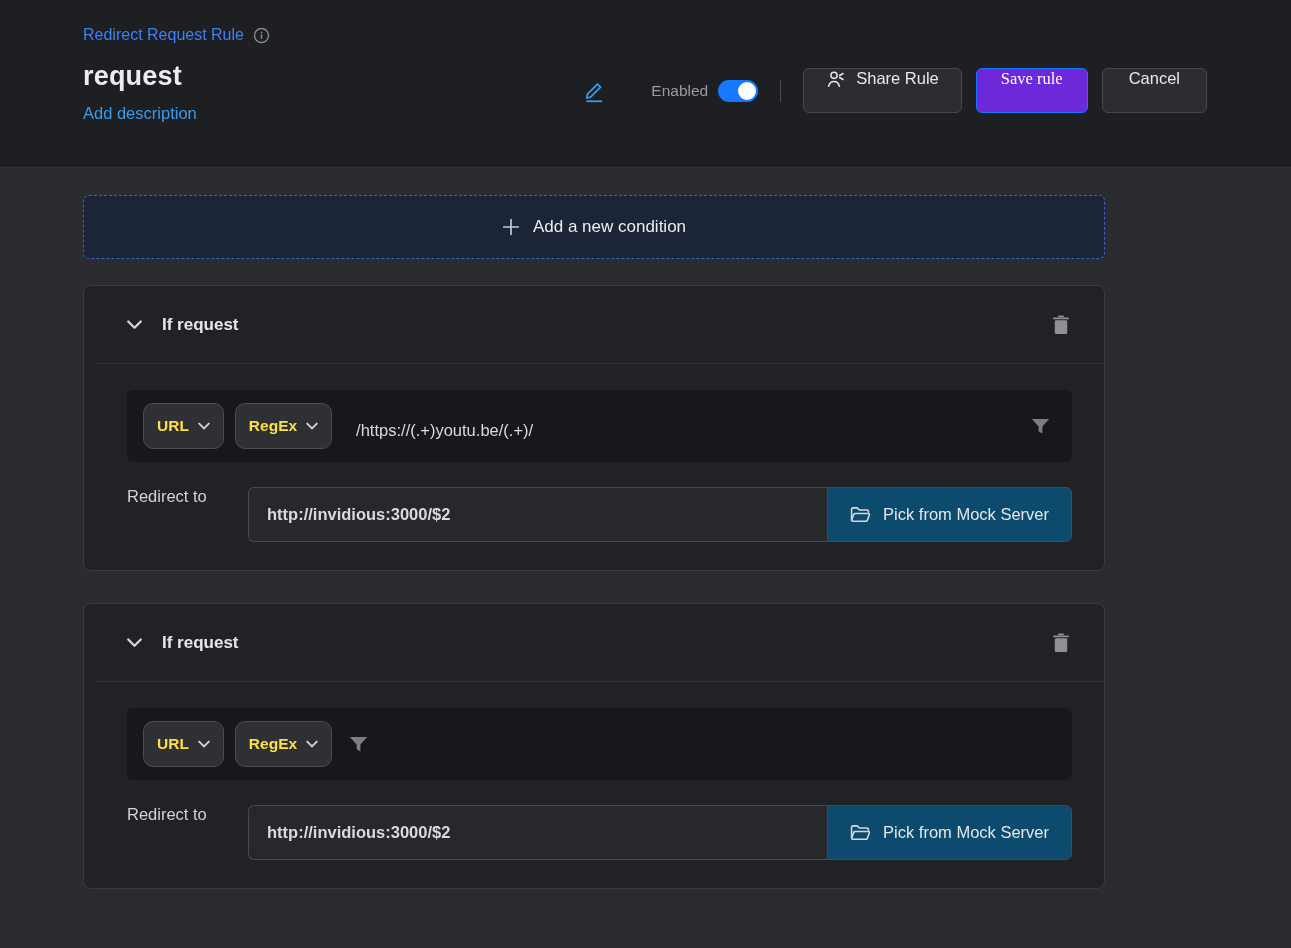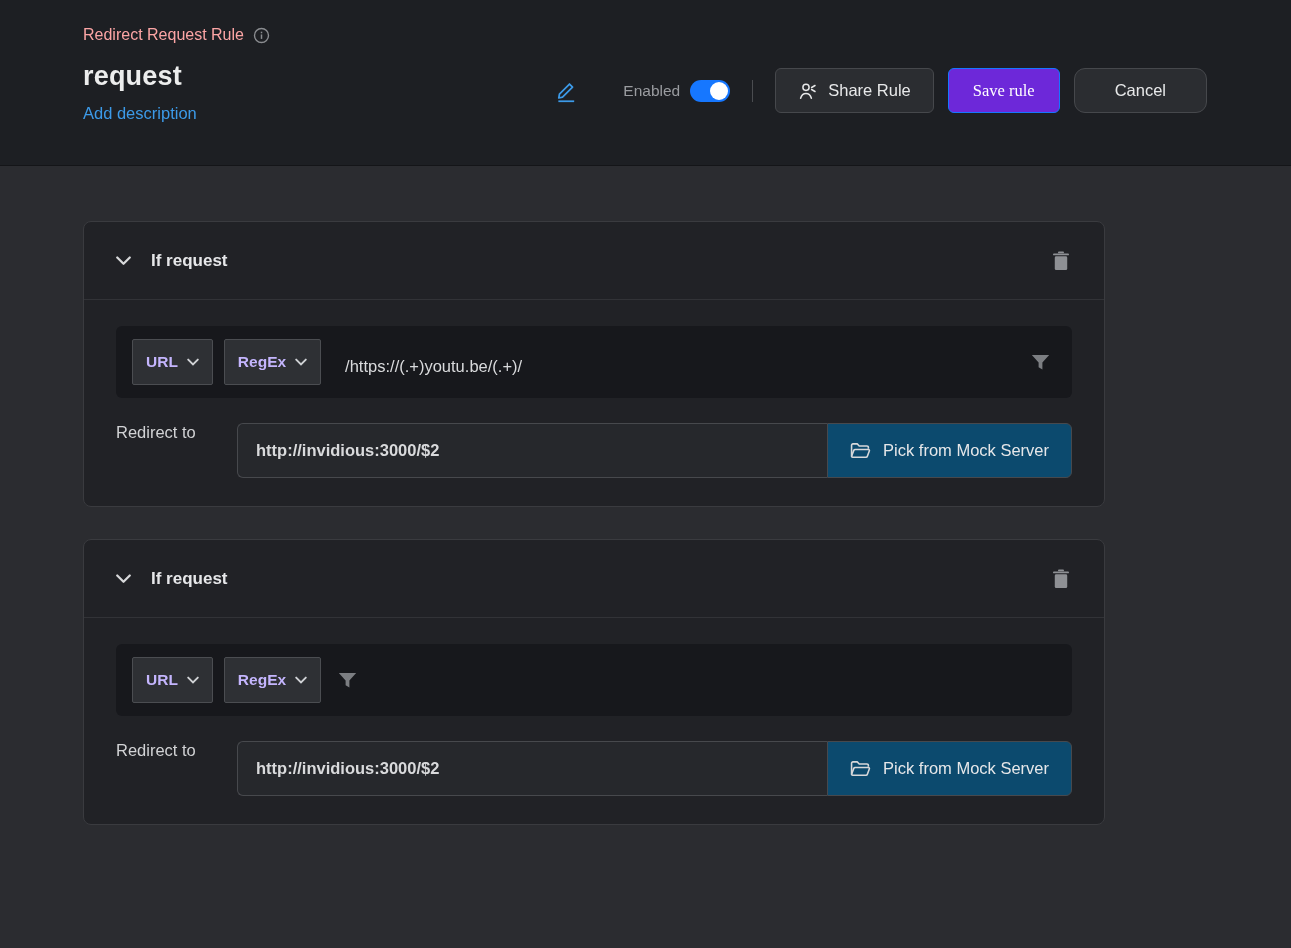--- a/index.html
+++ b/index.html
@@ -16,21 +16,21 @@
     position: relative;
     height: 166px;
     background: #1d1f23;
     border-bottom: 1px solid #141518;
     padding: 26px 84px 0 83px;
   }
   .rule-type-row {
     display: flex;
     align-items: center;
     gap: 9px;
-    color: #fca5a5;
+    color: #3b82f6;
     font-size: 16px;
   }
   .rule-name {
     margin-top: 17px;
     font-size: 27px;
     font-weight: 700;
     color: #eceded;
     letter-spacing: .2px;
   }
   .add-description {
@@ -72,21 +72,21 @@
     background: #fff;
     border-radius: 50%;
   }
   .v-divider {
     width: 1px; height: 22px;
     background: #4a4c50;
     margin-right: 22px;
   }
   .btn {
     display: inline-flex;
-    align-items: center;
+    align-items: flex-start;
     justify-content: center;
     gap: 10px;
     height: 45px;
     border-radius: 6px;
     font-size: 16.5px;
     font-family: "Liberation Sans", sans-serif;
     color: #e8e9ea;
     border: 1px solid #46484c;
     background: #2b2d31;
     cursor: pointer;
@@ -94,21 +94,21 @@
   }
   .btn-share { margin-right: 14px; }
   .btn-primary {
     background: #6d28d9;
     border-color: #1677ff;
     color: #fff;
     margin-right: 14px;
     padding: 0 24px;
     font-family: Liberation Serif, serif;
   }
-  .btn-cancel { padding: 0 40px; border-radius: 11px; }
+  .btn-cancel { padding: 0 26px; }
 
   
   .main { padding: 29px 0 0 83px; }
   .content-col { width: 1022px; }
 
   .add-condition-btn {
     width: 100%;
     height: 64px;
     display: flex;
     align-items: center;
@@ -121,20 +121,21 @@
     font-size: 17px;
     cursor: pointer;
   }
 
   .condition-card {
     margin-top: 26px;
     background: #212226;
     border: 1px solid #3a3b3f;
     border-radius: 8px;
     overflow: hidden;
+    padding-left: 11px;
   }
   .card-header {
     display: flex;
     align-items: center;
     height: 78px;
     padding: 0 34px 0 32px;
     border-bottom: 1px solid #323337;
   }
   .collapse-toggle {
     display: flex; align-items: center;
@@ -157,24 +158,24 @@
     padding: 13px 16px;
   }
   .dropdown {
     display: inline-flex;
     align-items: center;
     gap: 9px;
     height: 46px;
     padding: 0 13px;
     background: #2e3034;
     border: 1px solid #4b4d51;
-    border-radius: 2px;
+    border-radius: 10px;
     font-size: 15.5px;
     font-weight: 700;
-    color: #c4b5fd;
+    color: #fde047;
     cursor: pointer;
     margin-right: 11px;
   }
   .source-input {
     flex: 1;
     margin-left: 13px;
     background: transparent;
     border: none;
     outline: none;
     color: #d9dadc;
@@ -277,20 +278,28 @@
 
     <button class="btn btn-cancel">
       <span>Cancel</span>
     </button>
   </div>
 </div>
 
 <div class="main">
   <div class="content-col">
 
+    <button class="add-condition-btn">
+      <span style="display:flex;align-items:center;">
+        <svg viewBox="0 0 16 16" width="18" height="18">
+          <path d="M8 1.5v13M1.5 8h13" stroke="#c3c9d4" stroke-width="1.5" stroke-linecap="round" fill="none"></path>
+        </svg>
+      </span>
+      <span>Add a new condition</span>
+    </button>
 
     <div class="condition-card">
       <div class="card-header">
         <span class="collapse-toggle">
           <svg viewBox="0 0 12 8" width="15" height="10">
             <path d="M1 1.2l5 5 5-5" stroke="#d7d8da" stroke-width="1.8" fill="none" stroke-linecap="round" stroke-linejoin="round"></path>
           </svg>
         </span>
         <span class="card-title">If request</span>
         <span class="trash-btn">

